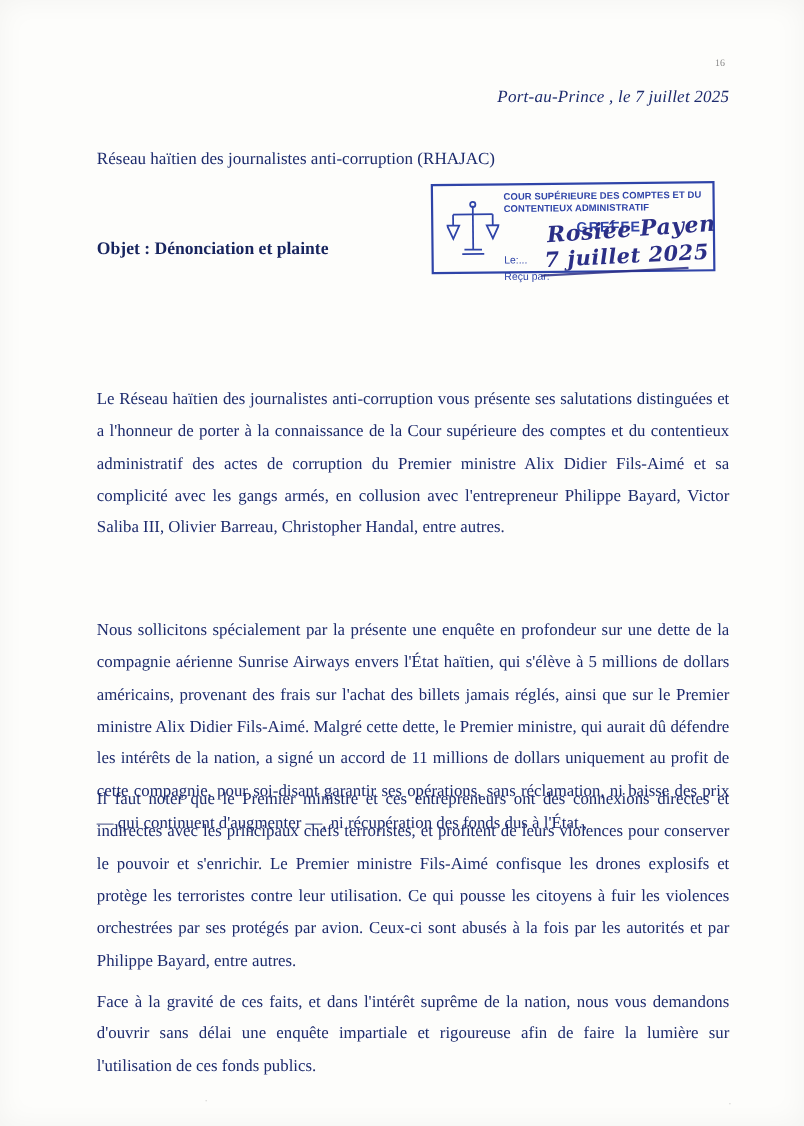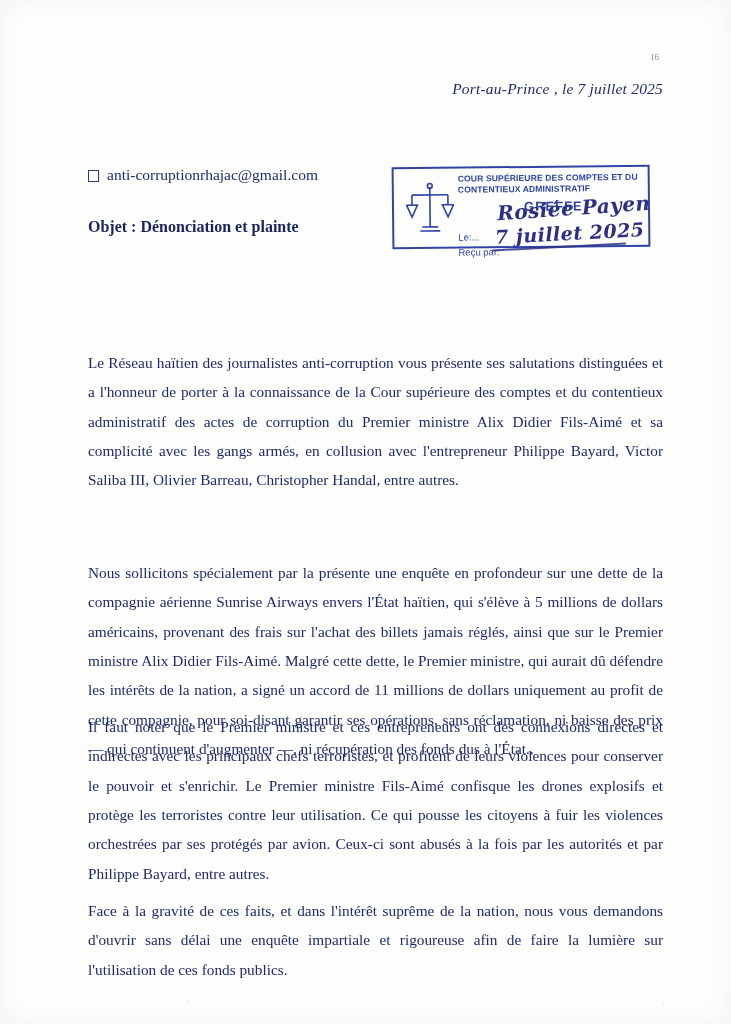--- a/index.html
+++ b/index.html
@@ -194,25 +194,22 @@
 </head>
 <body>
 
 <div class="page">
   <div class="sheet">
 
     <div class="corner-mark mark-tr">16</div>
 
     <div class="date-line">Port-au-Prince , le 7 juillet 2025</div>
 
-
-    <div class="email-line">
-      <span class="email-box"></span>
-      <span>anti-corruptionrhajac@gmail.com</span>
-    </div>
+    <div class="org-line">Réseau haïtien des journalistes anti-corruption (RHAJAC)</div>
+
 
     <div class="subject-line">Objet : Dénonciation et plainte</div>
 
 
     <div class="body-block" id="para1">Le Réseau haïtien des journalistes anti-corruption vous présente ses salutations distinguées et a l'honneur de porter à la connaissance de la Cour supérieure des comptes et du contentieux administratif des actes de corruption du Premier ministre Alix Didier Fils-Aimé et sa complicité avec les gangs armés, en collusion avec l'entrepreneur Philippe Bayard, Victor Saliba III, Olivier Barreau, Christopher Handal, entre autres.</div>
     <div class="body-block" id="para2">Nous sollicitons spécialement par la présente une enquête en profondeur sur une dette de la compagnie aérienne Sunrise Airways envers l'État haïtien, qui s'élève à 5 millions de dollars américains, provenant des frais sur l'achat des billets jamais réglés, ainsi que sur le Premier ministre Alix Didier Fils-Aimé. Malgré cette dette, le Premier ministre, qui aurait dû défendre les intérêts de la nation, a signé un accord de 11 millions de dollars uniquement au profit de cette compagnie, pour soi-disant garantir ses opérations, sans réclamation, ni baisse des prix — qui continuent d'augmenter —, ni récupération des fonds dus à l'État.,</div>
     <div class="body-block" id="para3">Il faut noter que le Premier ministre et ces entrepreneurs ont des connexions directes et indirectes avec les principaux chefs terroristes, et profitent de leurs violences pour conserver le pouvoir et s'enrichir. Le Premier ministre Fils-Aimé confisque les drones explosifs et protège les terroristes contre leur utilisation. Ce qui pousse les citoyens à fuir les violences orchestrées par ses protégés par avion. Ceux-ci sont abusés à la fois par les autorités et par Philippe Bayard, entre autres.</div>
     <div class="body-block" id="para4">Face à la gravité de ces faits, et dans l'intérêt suprême de la nation, nous vous demandons d'ouvrir sans délai une enquête impartiale et rigoureuse afin de faire la lumière sur l'utilisation de ces fonds publics.</div>
 
     <div class="stamp">

